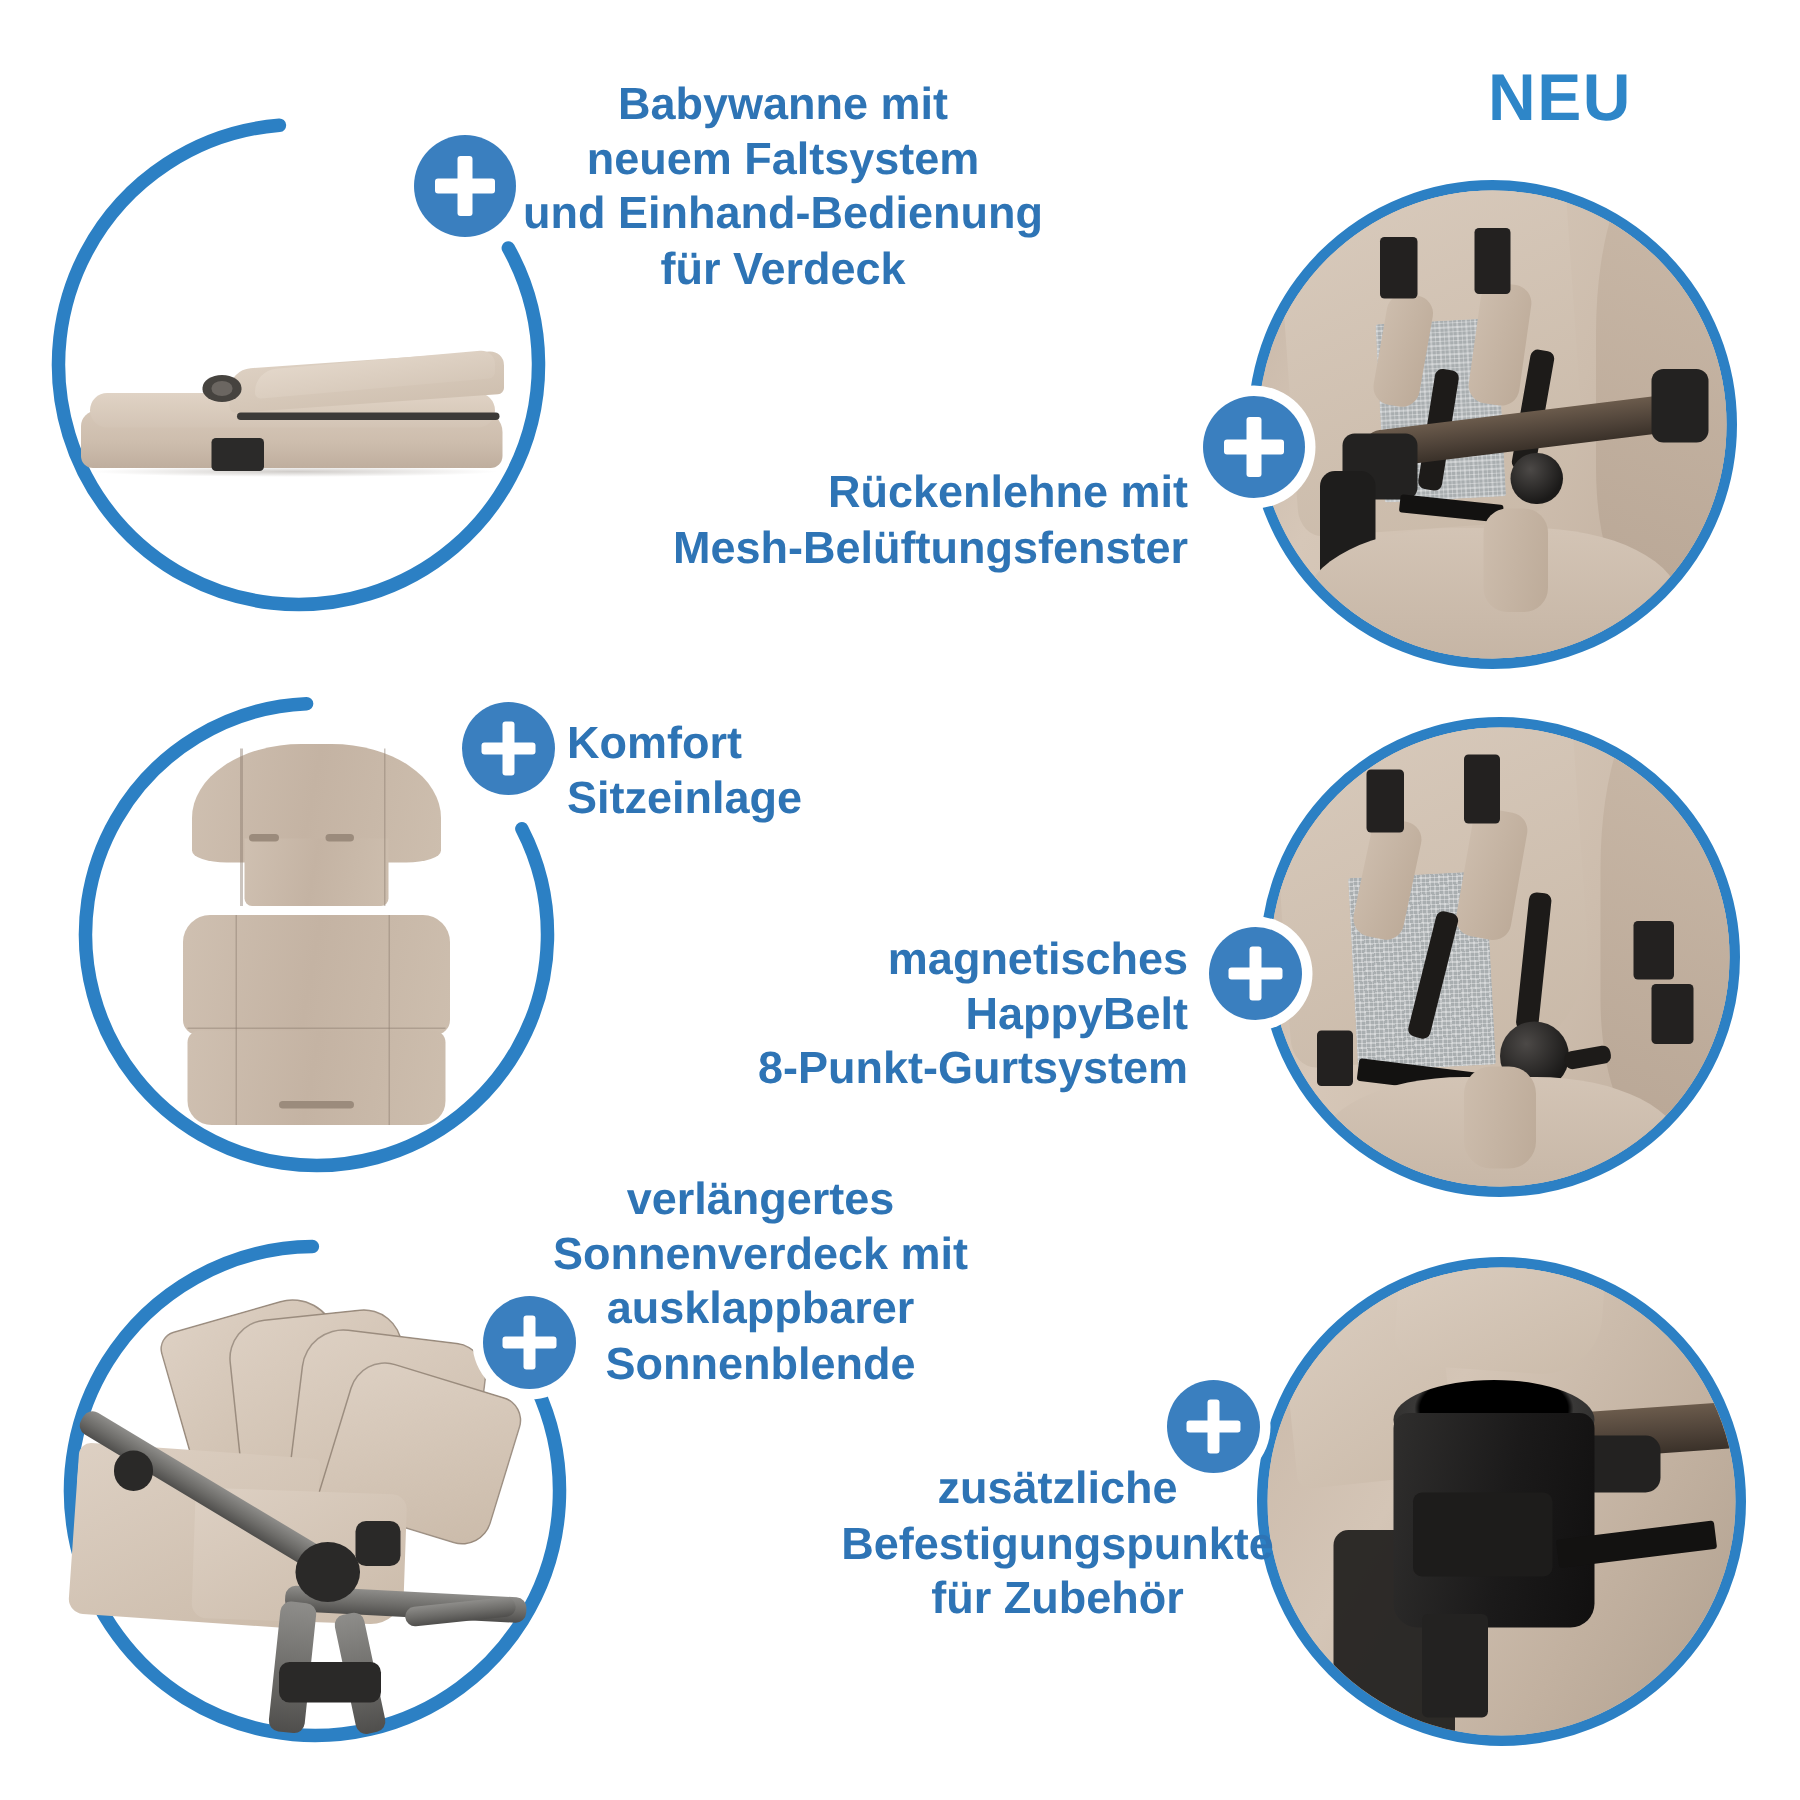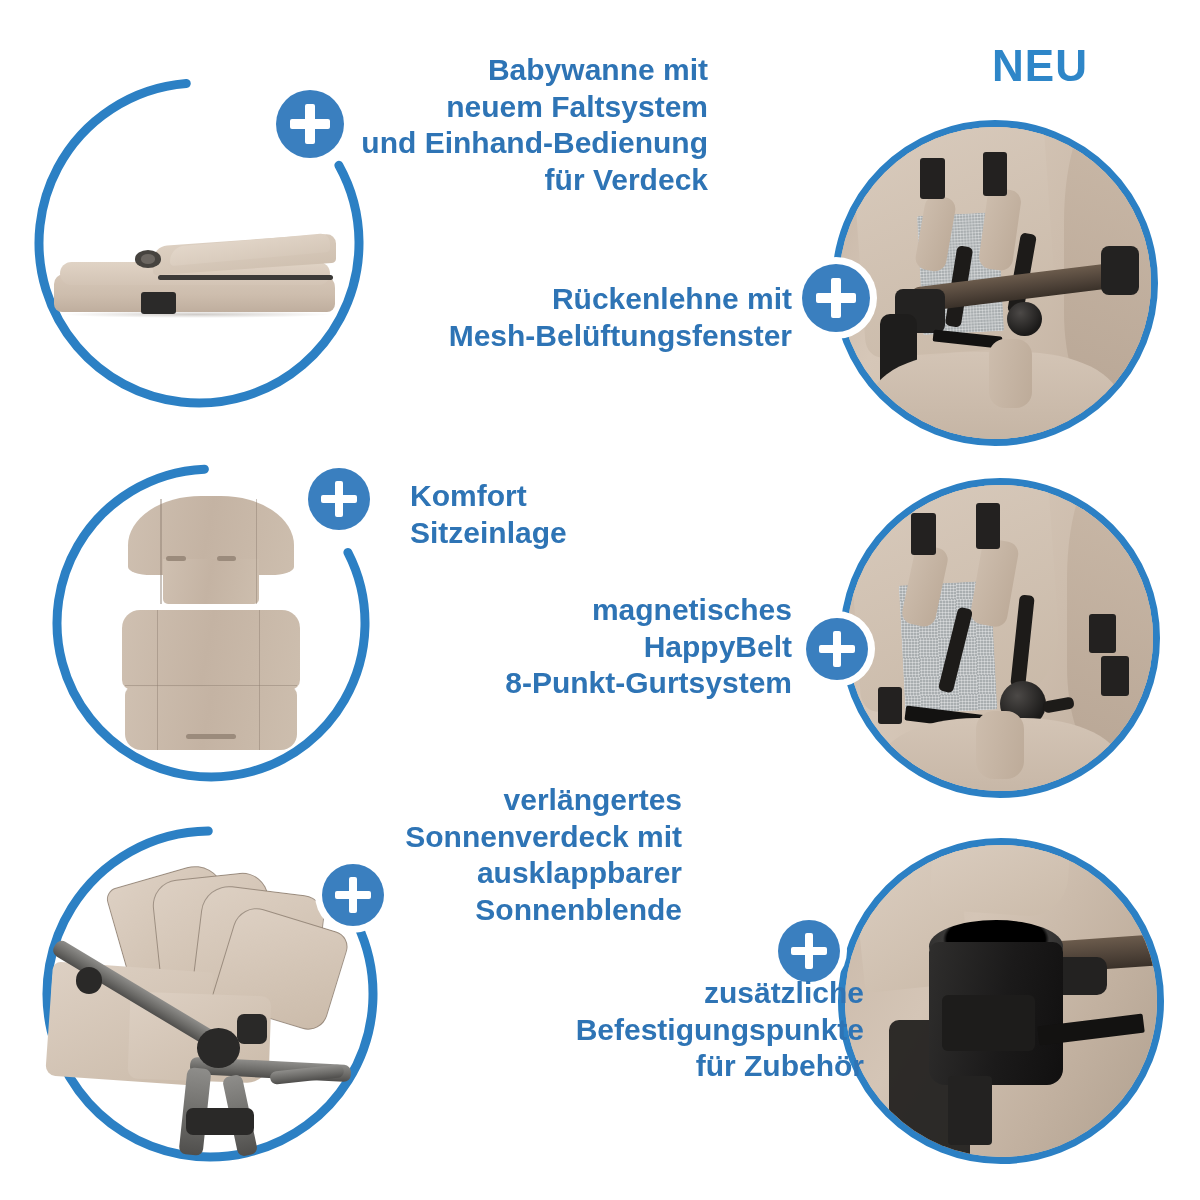--- a/index.html
+++ b/index.html
@@ -89,23 +89,23 @@
 
   
   .caption {
     position: absolute;
     color: #2E74B5;
     font-weight: 700;
     font-size: 30px;
     line-height: 1.22;
     white-space: pre-line;
   }
-  .caption.c-right { text-align: right; }
+  .caption.c-right { text-align: right; margin-top: 30px; }
   .caption.c-left  { text-align: left; }
-  .caption.c-center{ text-align: right; }
+  .caption.c-center{ text-align: center; }
 
   
   .art { position: absolute; left:0; top:0; width:100%; height:100%; }
 
   
   .cc-wrap { position:absolute; left:6%; top:46%; width:88%; height:26%; }
   .cc-base {
     position:absolute; left:0; bottom:4%; width:97%; height:44%;
     background: linear-gradient(180deg,#d6c7b8 0%, #cdbdad 55%, #bfae9e 100%);
     border-radius: 10px 14px 8px 8px;
@@ -365,21 +365,21 @@
         <div class="ins-slot" style="left:52%; top:29%; width:6%;"></div>
         <div class="ins-slot" style="left:42%; top:85%; width:16%;"></div>
       </div>
     </div>
 
     <div class="plus-badge" style="left:308px; top:468px; width:62px; height:62px;">
       <span class="bar h"></span>
       <span class="bar v"></span>
     </div>
 
-    <div class="caption c-left" style="left:378px; top:478px; width:340px;margin-left:32px;">Komfort
+    <div class="caption c-left" style="left:378px; top:478px; width:340px;">Komfort
 Sitzeinlage</div>
   </div>
 
   <div class="feature">
 
     <div class="photo-circ" style="left:840px; top:478px; width:320px; height:320px;">
       <div class="photo-inner">
         <div class="seat-bg"></div>
         <div class="seat-sidewall"></div>
         <div class="seat-backrest" style="left:2%; top:-8%; width:66%; height:80%;"></div>

